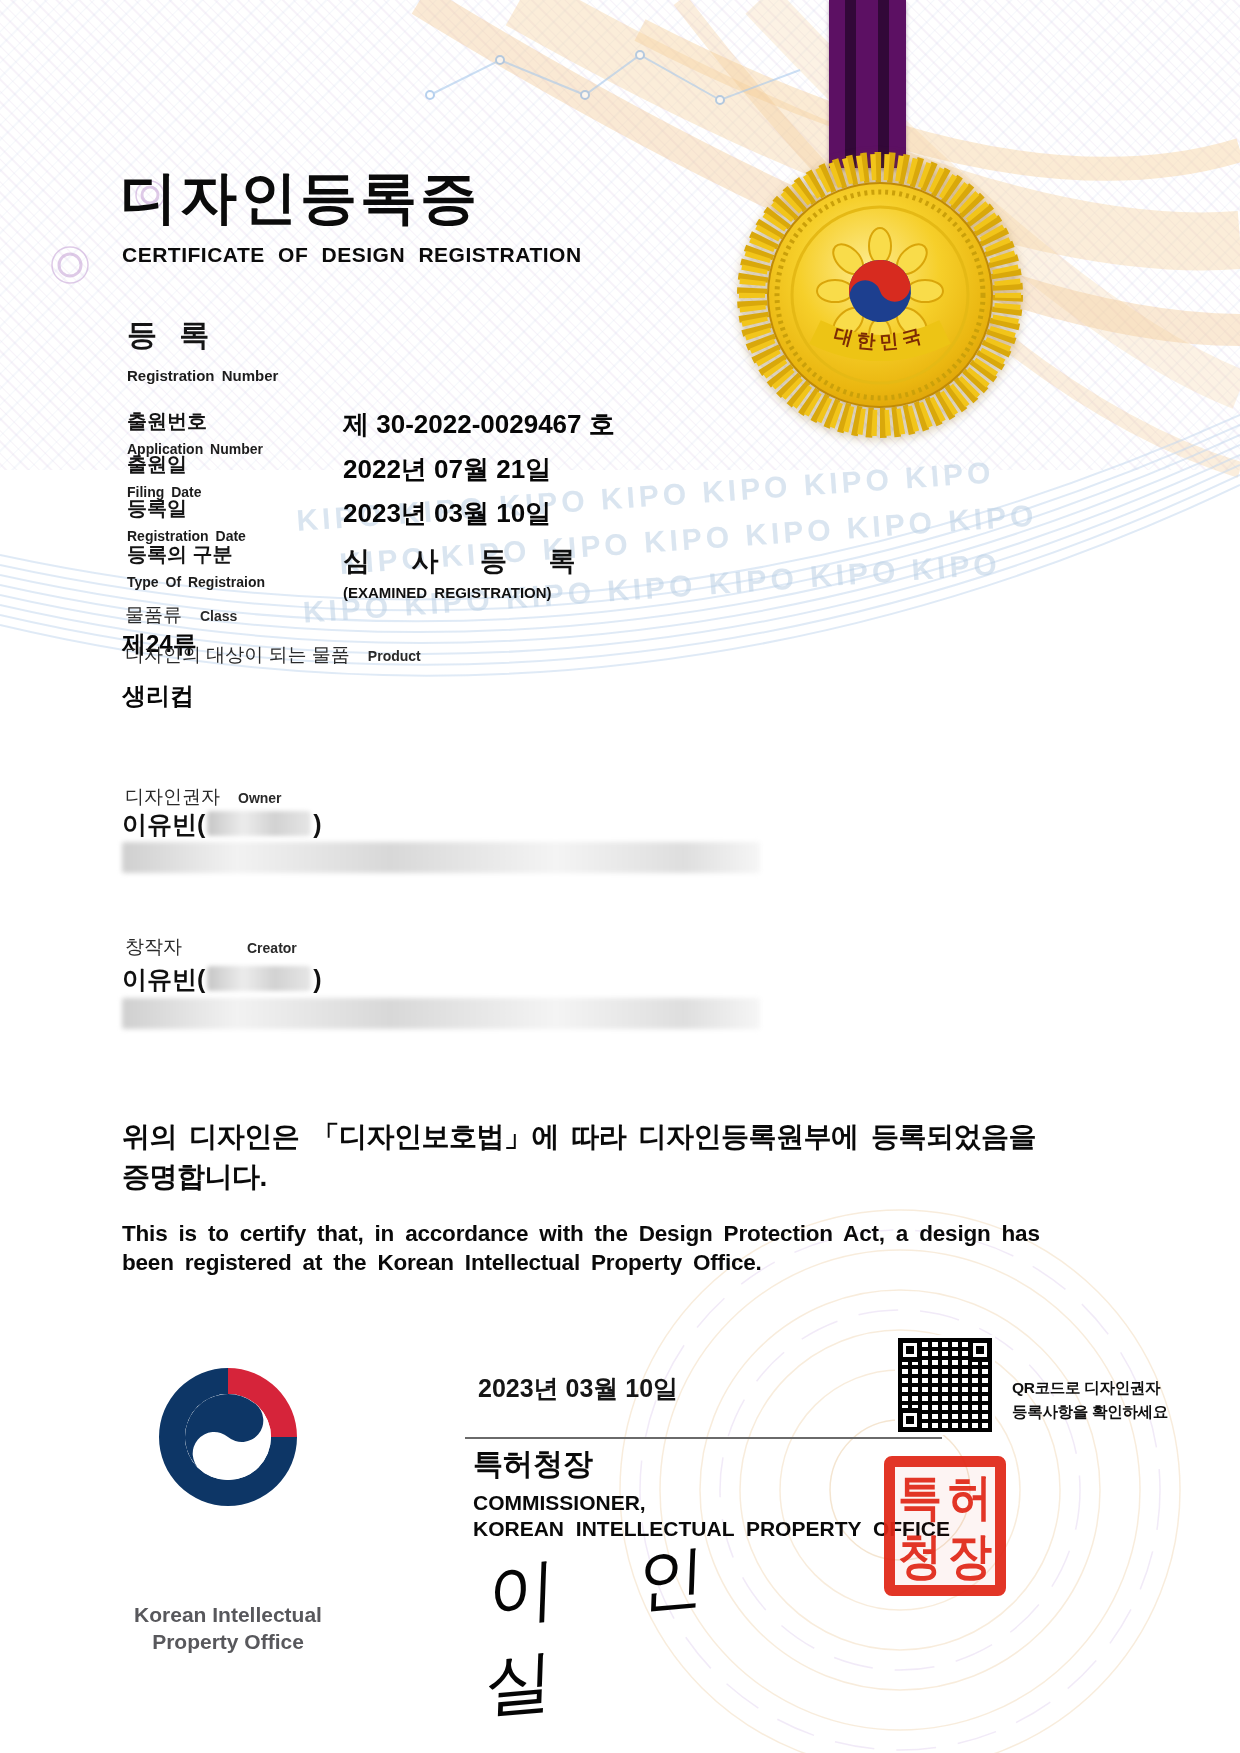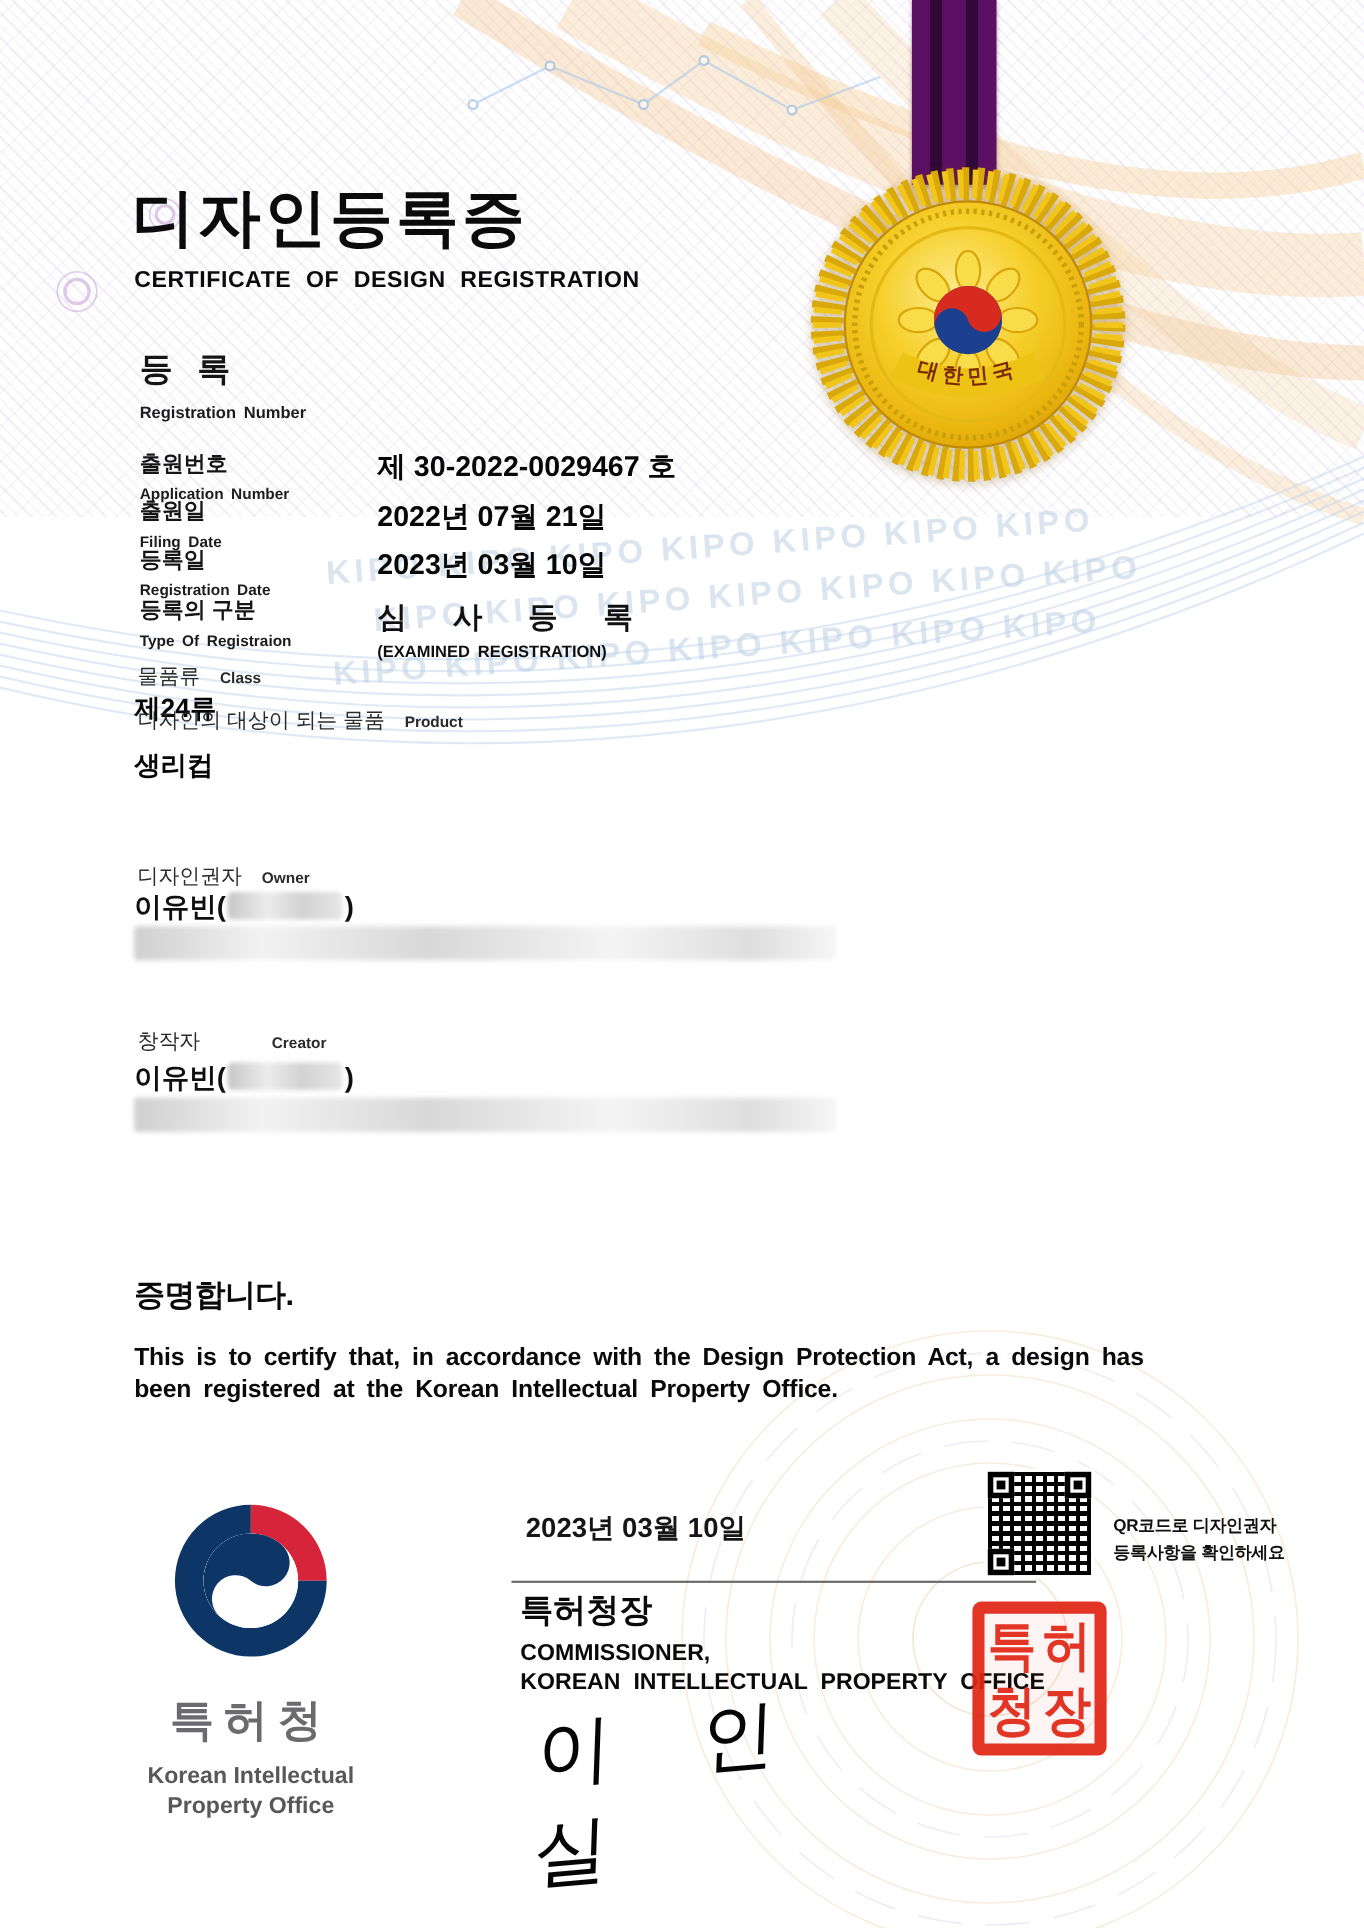--- a/index.html
+++ b/index.html
@@ -241,20 +241,21 @@
 
   <div class="abs flabel inline-row" style="top:934px;left:125px;gap:47px;">
     <span class="k-light">창작자</span>
     <span class="e-sm">Creator</span>
   </div>
   <div class="abs" style="left:122px;top:963px;font-size:25px;font-weight:800;z-index:5;">
     <span>이유빈(</span><span class="blur-name"></span><span>)</span>
   </div>
   <div class="abs blur-bar" style="top:998px;"></div>
 
+  <div class="abs st-ko" style="top:1118px;">위의 디자인은 「디자인보호법」에 따라 디자인등록원부에 등록되었음을</div>
   <div class="abs st-ko" style="top:1158px;">증명합니다.</div>
   <div class="abs st-en" style="top:1221px;">This is to certify that, in accordance with the Design Protection Act, a design has</div>
   <div class="abs st-en" style="top:1250px;">been registered at the Korean Intellectual Property Office.</div>
 
   <div class="abs qr">
     <div class="finder f-tl"></div>
     <div class="finder f-tr"></div>
     <div class="finder f-bl"></div>
   </div>
   <div class="abs qr-caption">
@@ -275,17 +276,16 @@
     <span>청</span>
     <span>장</span>
   </div>
 
   <svg class="abs logo" width="156" height="150" viewBox="0 0 156 150">
     <path fill="#d6243a" d="M78,6 a69,69 0 0 1 69,69 l-26,0 a43,43 0 0 0 -43,-43 z"></path>
     <path fill="#0d3666" d="M78,6 a69,69 0 1 0 69,69 l-26,0 a43,43 0 1 1 -43,-43 z"></path>
     <circle cx="78" cy="75" r="43" fill="#ffffff"></circle>
     <path fill="#0d3666" d="M78,118 a43,43 0 0 1 0,-86 a21.5,21.5 0 0 1 0,43 a21.5,21.5 0 0 0 0,43 z" transform="rotate(40 78 75)"></path>
   </svg>
-  <div class="abs logo-ko">특허청</div>
   <div class="abs logo-en1">Korean Intellectual</div>
   <div class="abs logo-en2">Property Office</div>
 
 </div>
 
 </body></html>

